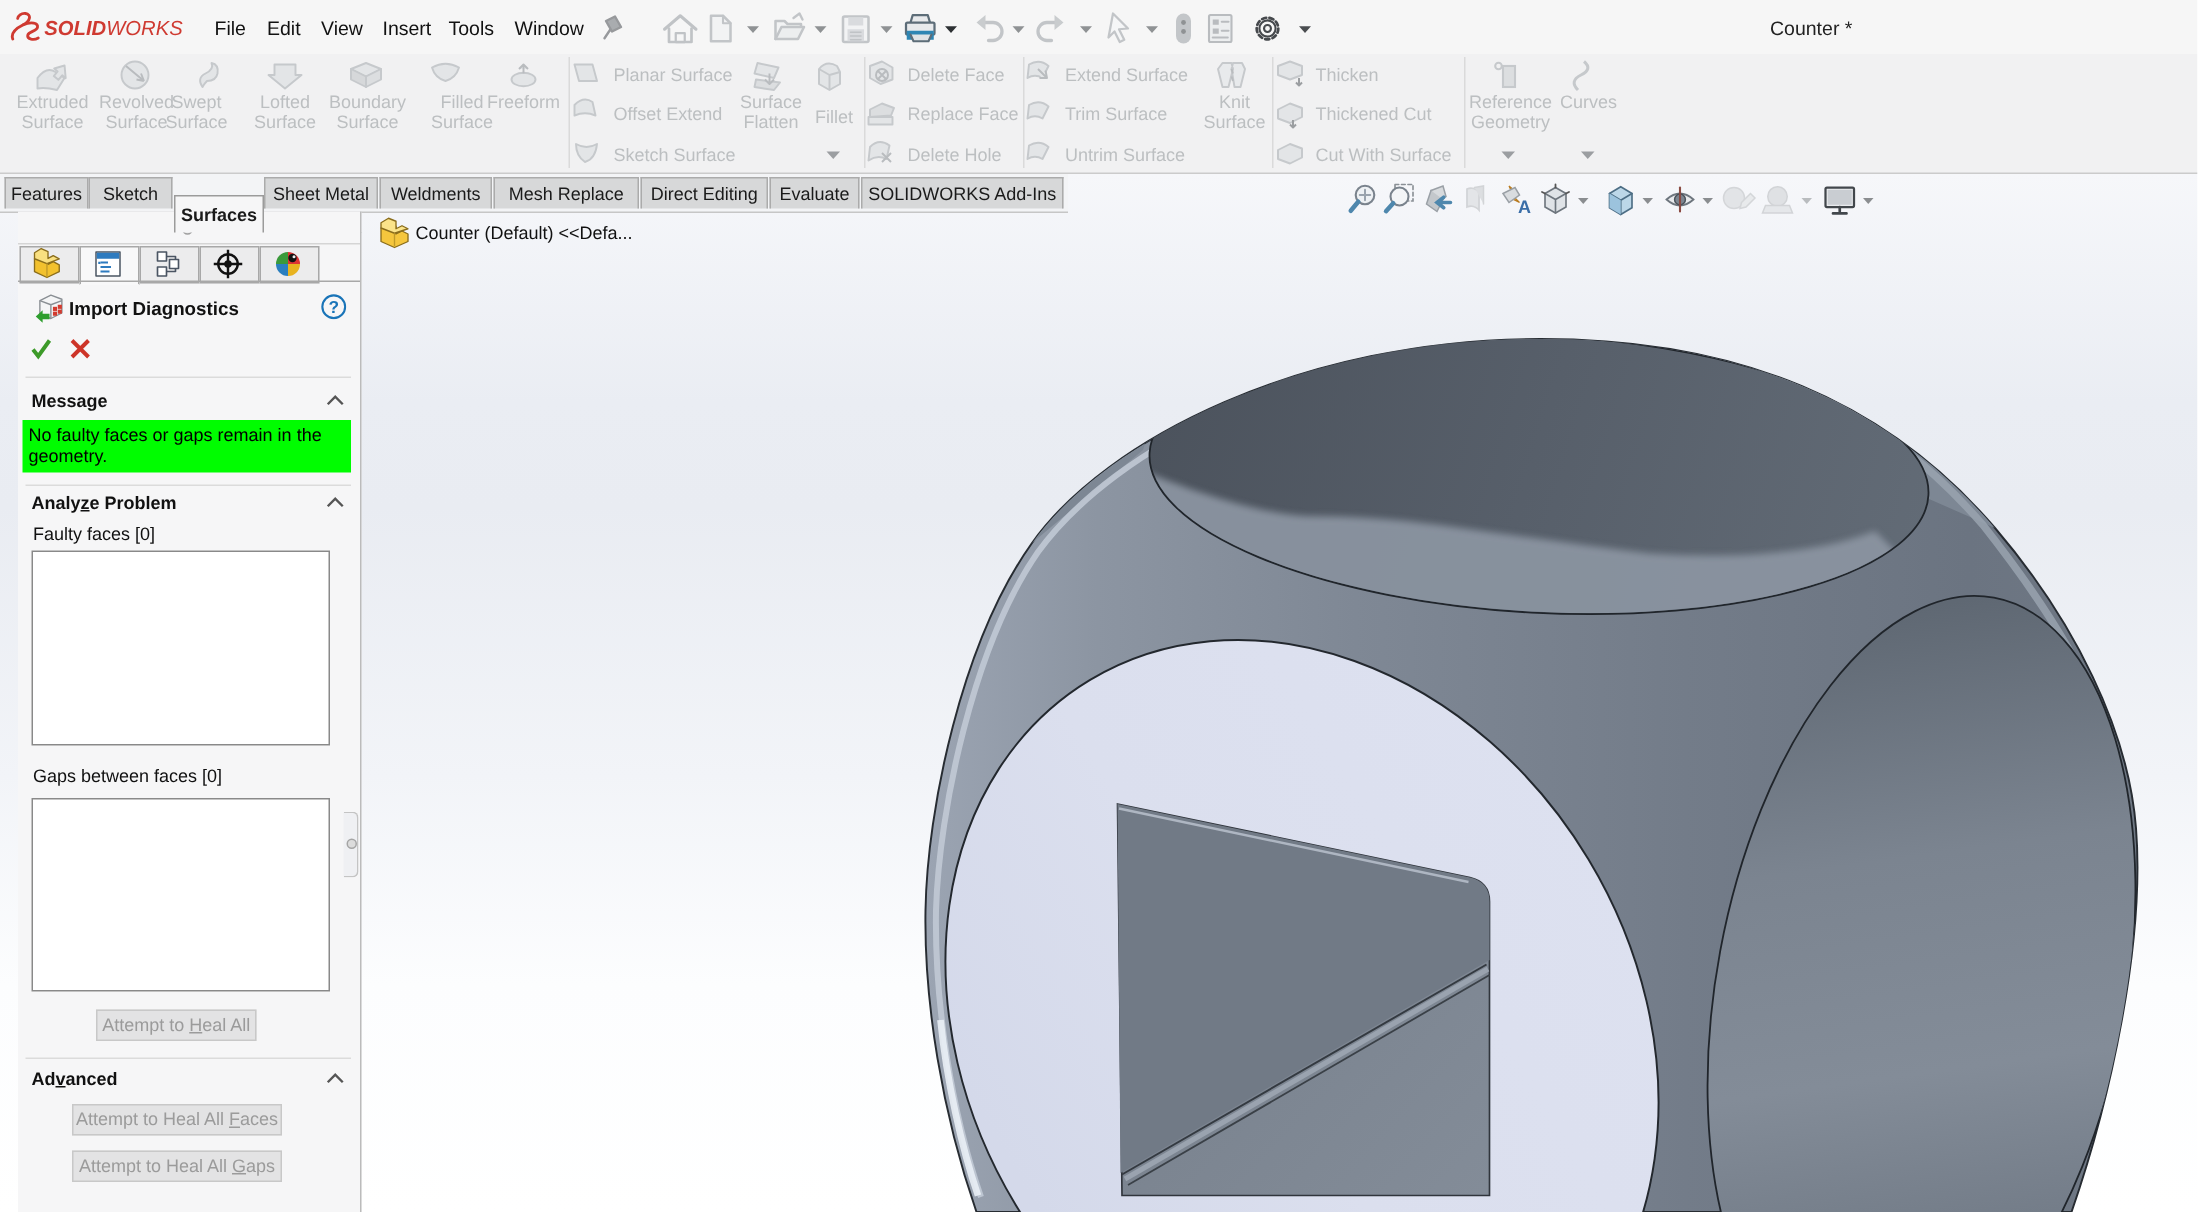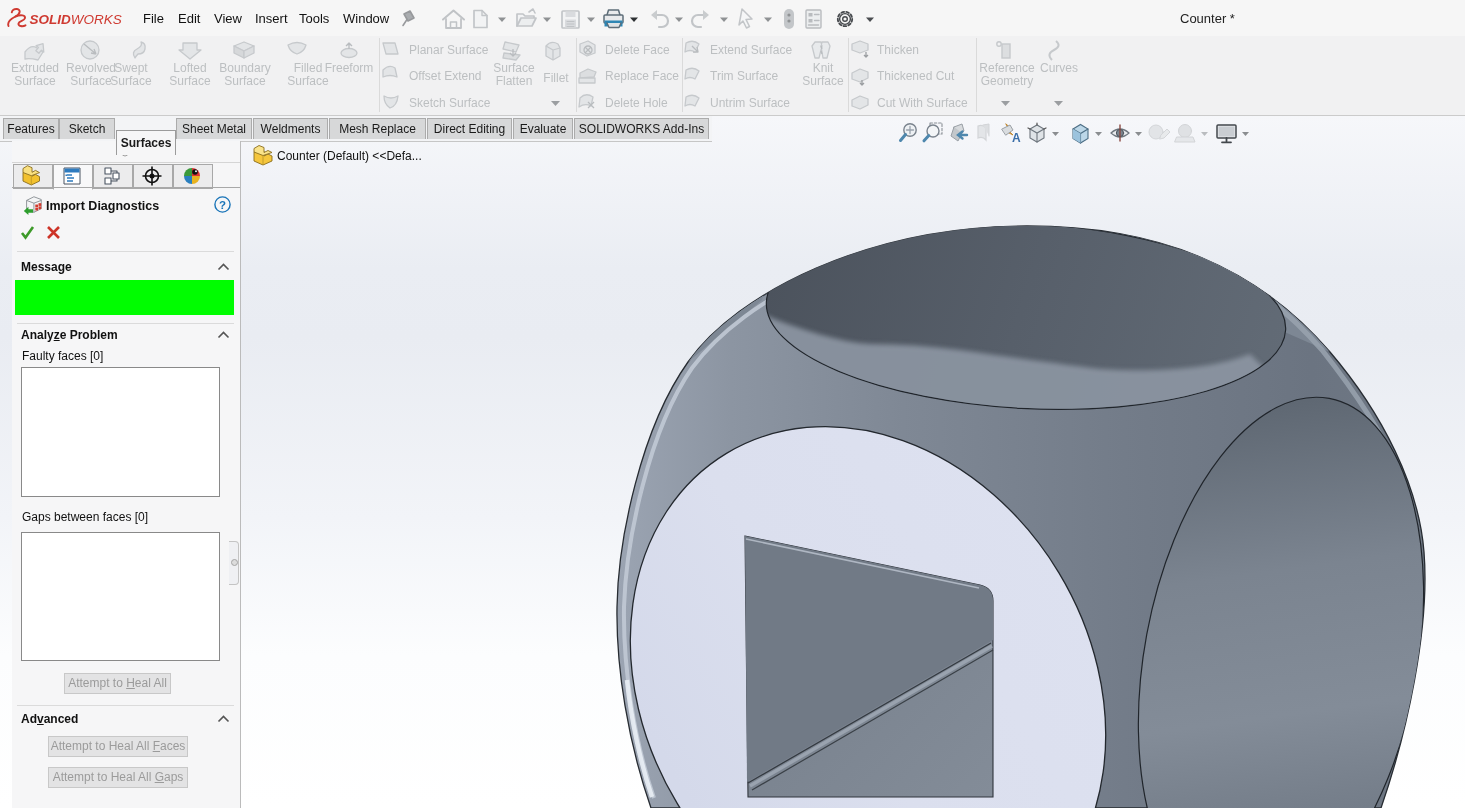--- a/index.html
+++ b/index.html
@@ -392,20 +392,21 @@
   <svg class="abs" style="left:8px;top:83px" width="44" height="17" viewBox="0 0 44 17">
     <path d="M2 9 L5.5 13.5 L13 3" fill="none" stroke="#3d9a29" stroke-width="2.6"></path>
     <path d="M28 3 L39 14 M39 3 L28 14" fill="none" stroke="#cd3428" stroke-width="2.6"></path>
   </svg>
   <div class="sep" style="top:110px"></div>
   <div class="sechead" style="top:119px">Message</div>
   <svg class="chev" style="top:122px" viewBox="0 0 13 8">
       <path d="M1.5 6.5 L6.5 1.5 L11.5 6.5" fill="none" stroke="#555" stroke-width="1.6"></path>
     </svg>
   <div class="abs" style="left:3px;top:139px;width:219px;height:35px;background:#00fd00"></div>
+  <div class="abs" style="left:7px;top:142px;font-size:12px;color:#000;line-height:14px">No faulty faces or gaps remain in the<br>geometry.</div>
   <div class="sep" style="top:182px"></div>
   <div class="sechead" style="top:187px">Analy<span style="text-decoration:underline">z</span>e Problem</div>
   <svg class="chev" style="top:190px" viewBox="0 0 13 8">
       <path d="M1.5 6.5 L6.5 1.5 L11.5 6.5" fill="none" stroke="#555" stroke-width="1.6"></path>
     </svg>
   <div class="plabel" style="top:208px">Faulty faces [0]</div>
   <div class="listbox" style="top:226px;height:128px"></div>
   <div class="plabel" style="top:369px">Gaps between faces [0]</div>
   <div class="listbox" style="top:391px;height:127px"></div>
   <div class="btn" style="left:52px;top:532px;width:105px;height:19px;line-height:19px">Attempt to <span style="text-decoration:underline">H</span>eal All</div>

